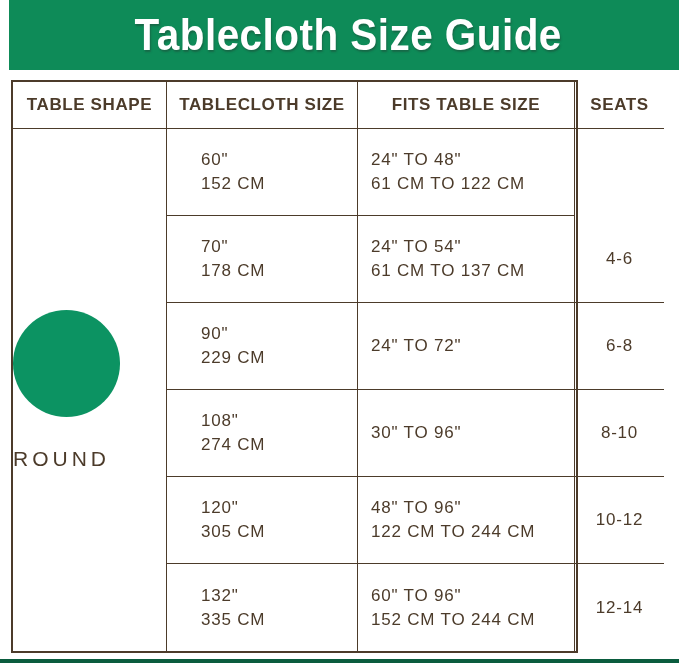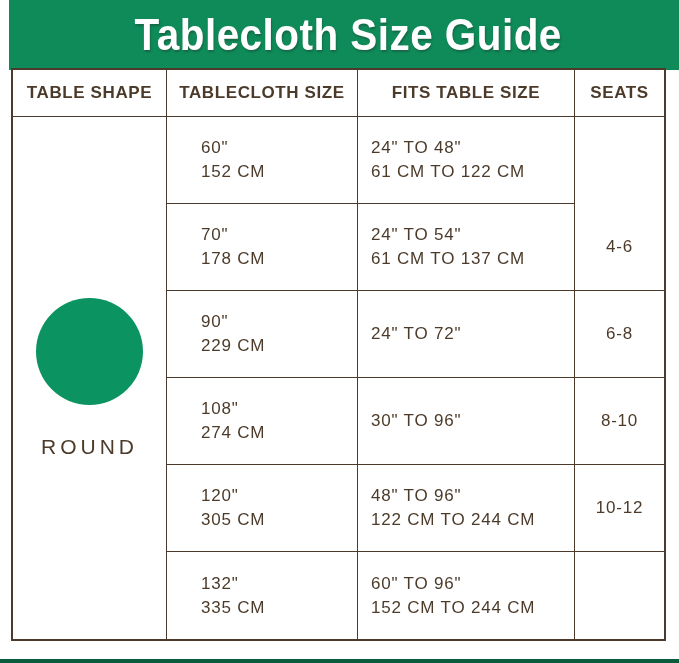--- a/index.html
+++ b/index.html
@@ -26,21 +26,21 @@
     color:#ffffff;
     font-size:44px;
     font-weight:800;
     letter-spacing:0.5px;
     transform:scaleX(.92);
     transform-origin:center;
     text-shadow:1px 2px 2px rgba(40,40,40,.35);
     white-space:nowrap;
   }
   .size-table{
-    position:absolute;left:11px;top:68px;width:655px;height:573px;
+    position:absolute;left:11px;top:80px;width:567px;height:573px;
     border:2px solid var(--ink-brown);
     display:grid;
     grid-template-columns:154px 191px 217px 89px;
     grid-template-rows:47px repeat(6, 87px);
     background:#ffffff;
     color:var(--ink-brown);
   }
   .cell{
     border-right:1px solid var(--ink-brown);
     border-bottom:1px solid var(--ink-brown);
@@ -51,21 +51,21 @@
   .header-cell{
     grid-row:1;
     align-items:center;
     font-size:17px;font-weight:700;letter-spacing:.6px;
     white-space:nowrap;
   }
   .shape-cell{
     grid-column:1;grid-row:2 / 8;
     border-right:1px solid var(--ink-brown);
     border-bottom:none;
-    display:flex;flex-direction:column;align-items:center;justify-content:center;
+    display:flex;flex-direction:column;justify-content:center;
     gap:30px;
   }
   .shape-circle{
     width:107px;height:107px;border-radius:50%;
     background:var(--circle-green);
   }
   .shape-label{
     font-size:21px;font-weight:500;letter-spacing:4px;
     color:var(--ink-brown);
   }
@@ -157,16 +157,19 @@
   </div>
 
   <div class="cell size-cell last-row" style="grid-area: 7 / 2;">
     <div class="line">132"</div>
     <div class="line">335 CM</div>
   </div>
   <div class="cell fits-cell last-row" style="grid-area: 7 / 3;">
     <div class="line">60" TO 96"</div>
     <div class="line">152 CM TO 244 CM</div>
   </div>
+  <div class="cell seats-cell col4 last-row" style="grid-area: 7 / 4;">
+    <div class="line">12-14</div>
+  </div>
 </div>
 
   <div class="bottom-bar"></div>
 </div>
 
 </body></html>

